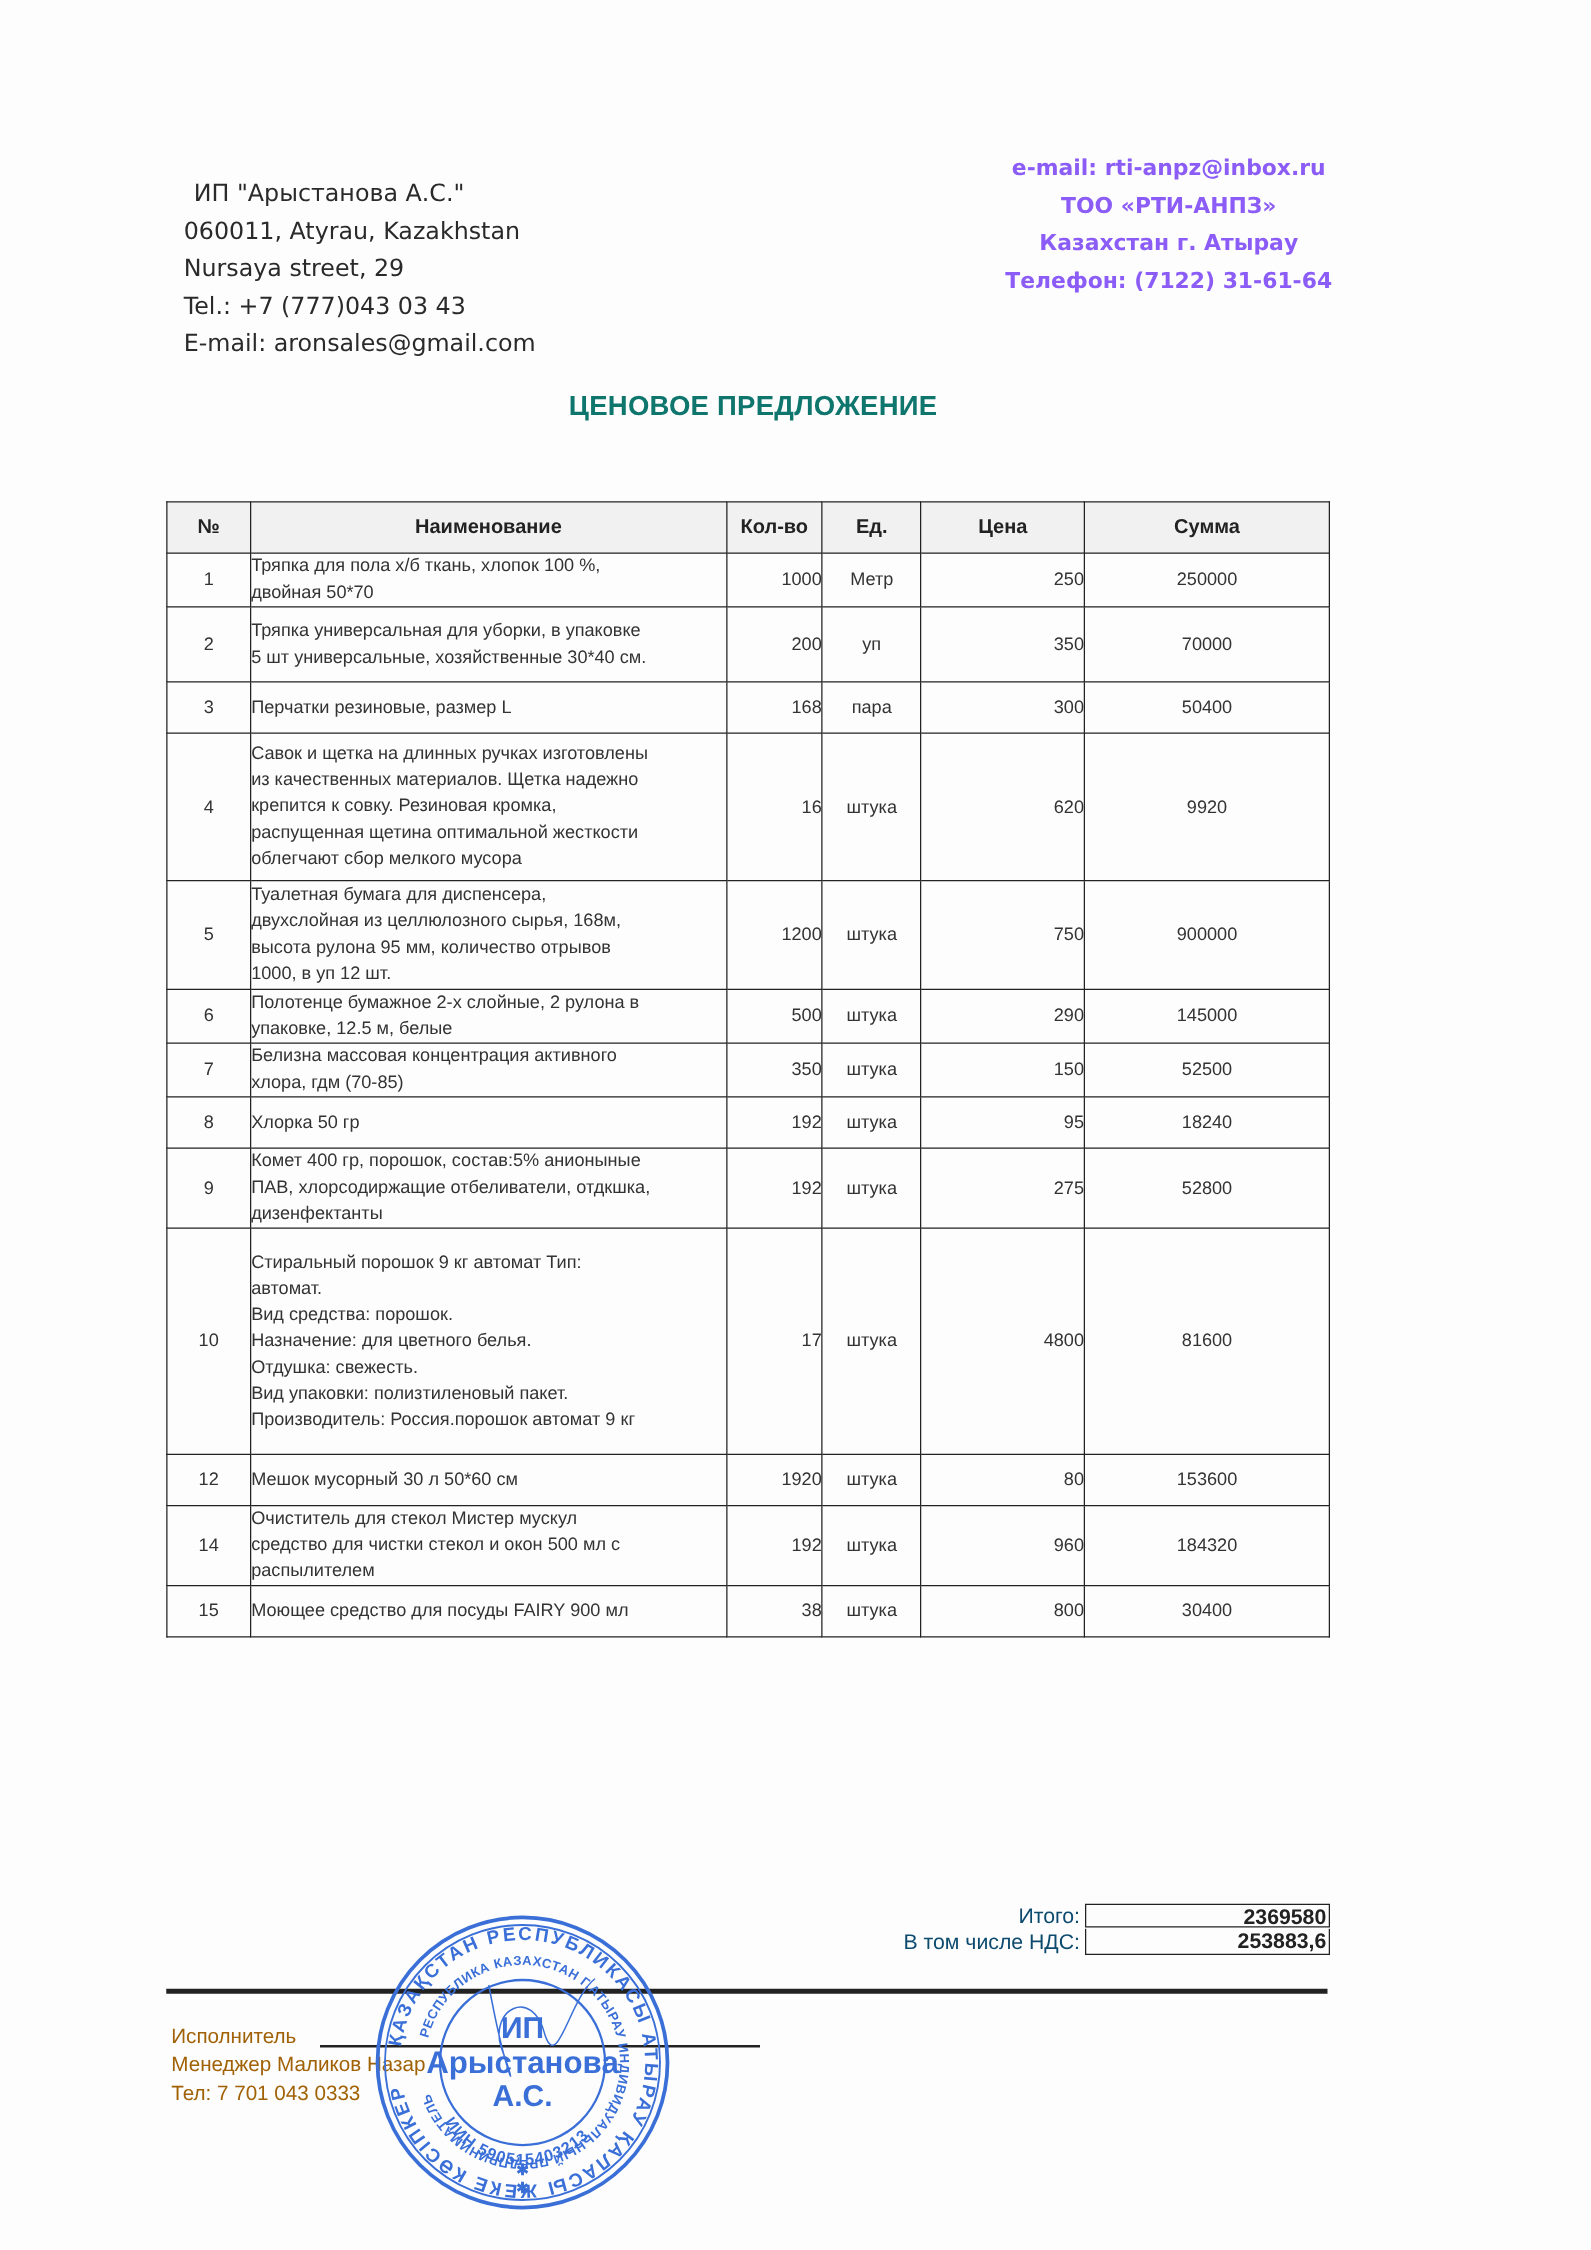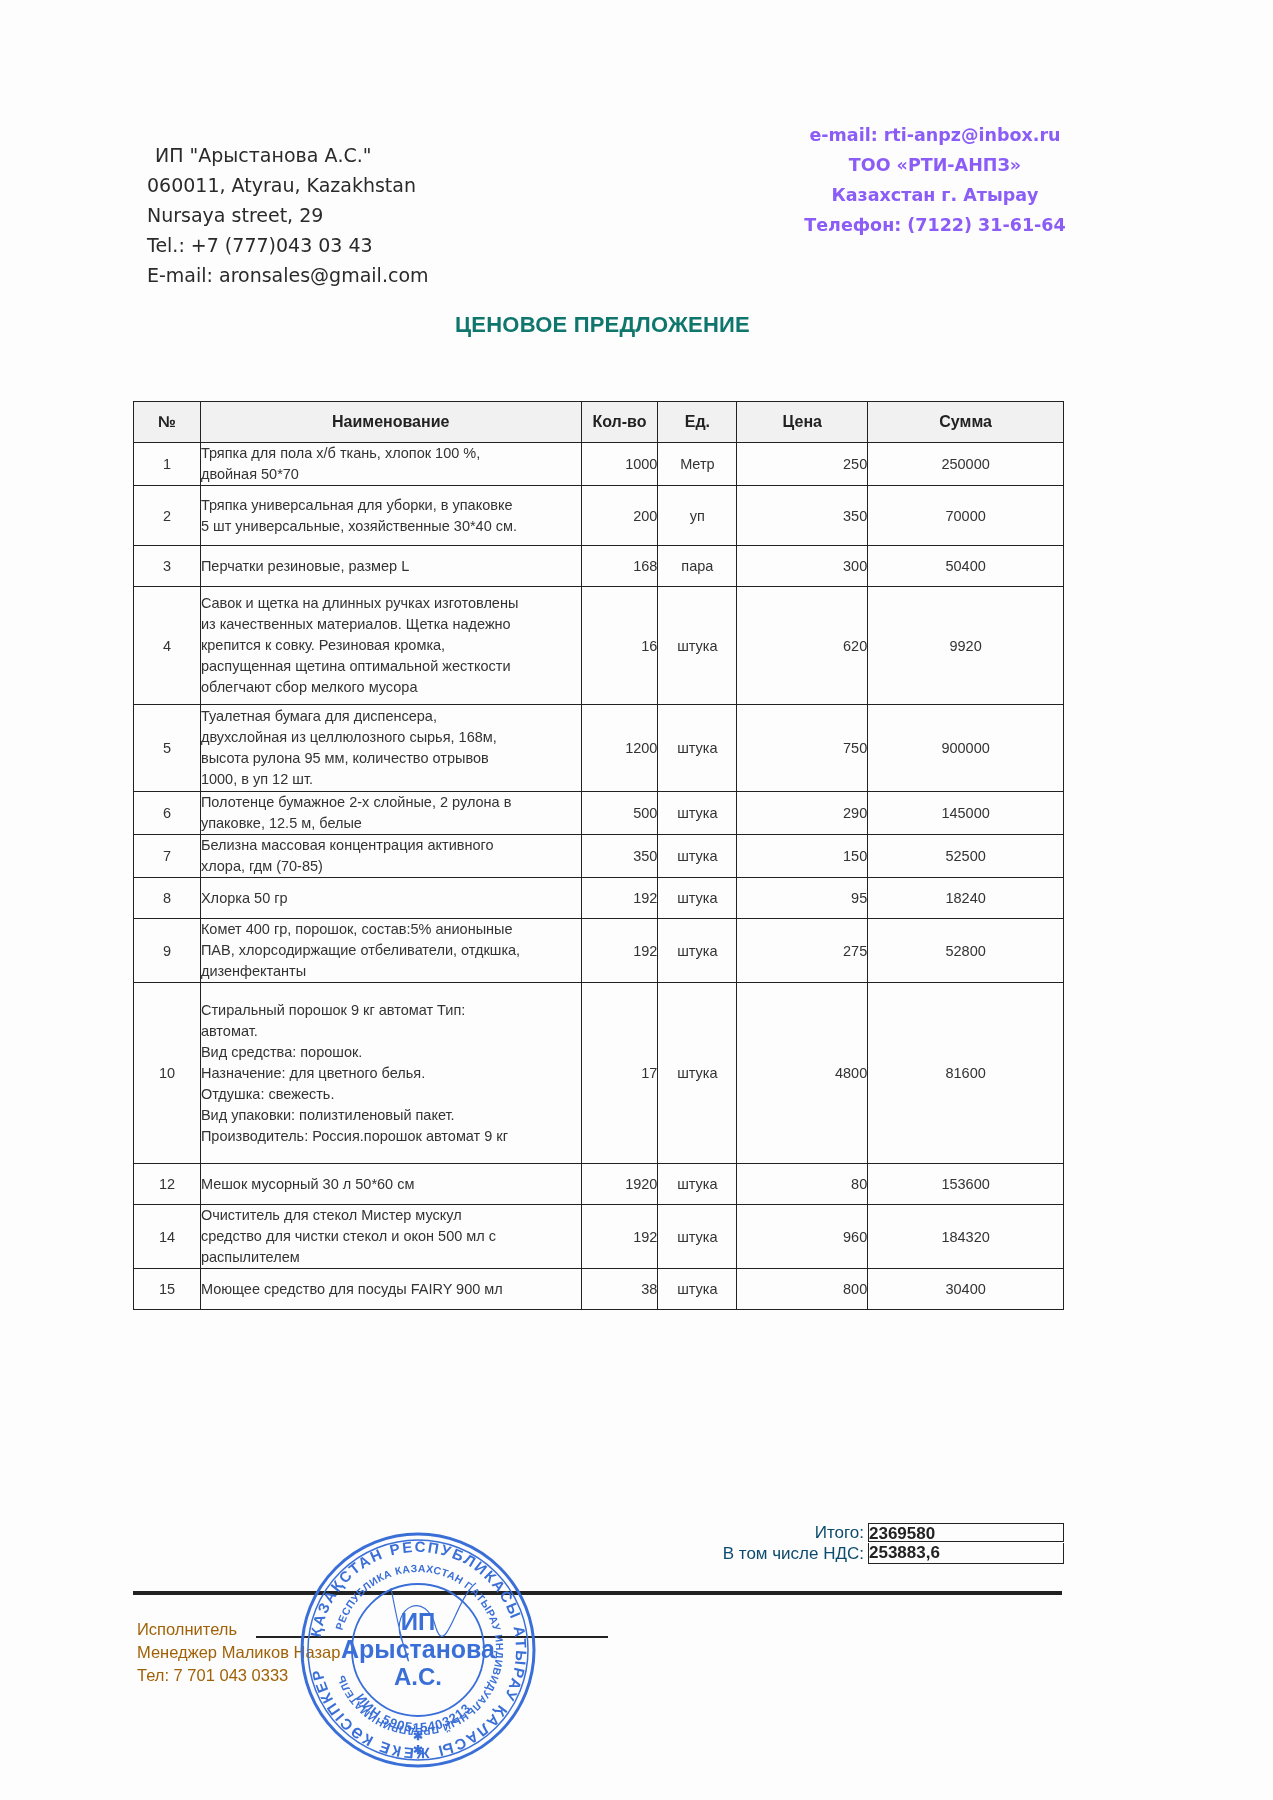--- a/index.html
+++ b/index.html
@@ -28,21 +28,21 @@
   td.no { text-align:center; }
   td.name { vertical-align:top; padding:3px 6px 4px 19px; line-height:21px; white-space:pre-line; }
   td.qty { text-align:right; padding-right:3px; }
   td.unit { text-align:center; }
   td.price { text-align:right; padding-right:3px; }
   td.sum { text-align:center; }
 
   .totals { position:absolute; left:640px; top:1522px; }
   .tot-row { display:flex; align-items:center; height:21px; }
   .tot-label { width:224px; text-align:right; padding-right:4px; font-weight:normal; font-size:17px; color:#0c4a6e; }
-  .tot-val { width:196px; height:19px; border:1.6px solid #222; text-align:left; font-weight:bold;
+  .tot-val { width:196px; height:19px; border:1.6px solid #222; text-align:right; font-weight:bold;
              font-size:17px; line-height:19px; padding-right:2px; box-sizing:border-box; }
   .tot-row + .tot-row .tot-val { border-top:none; height:21px; }
 
   .rule { position:absolute; left:133px; top:1591px; width:929px; height:4px; background:#222; }
 
   .signature { position:absolute; left:137px; top:1618px; font-size:16.5px; line-height:23px; color:#a16207; }
   .sig-line { position:absolute; left:256px; top:1636px; width:352px; height:1.5px; background:#222; }
 
   .stamp { position:absolute; left:296px; top:1528px; width:244px; height:244px; }
 </style>

